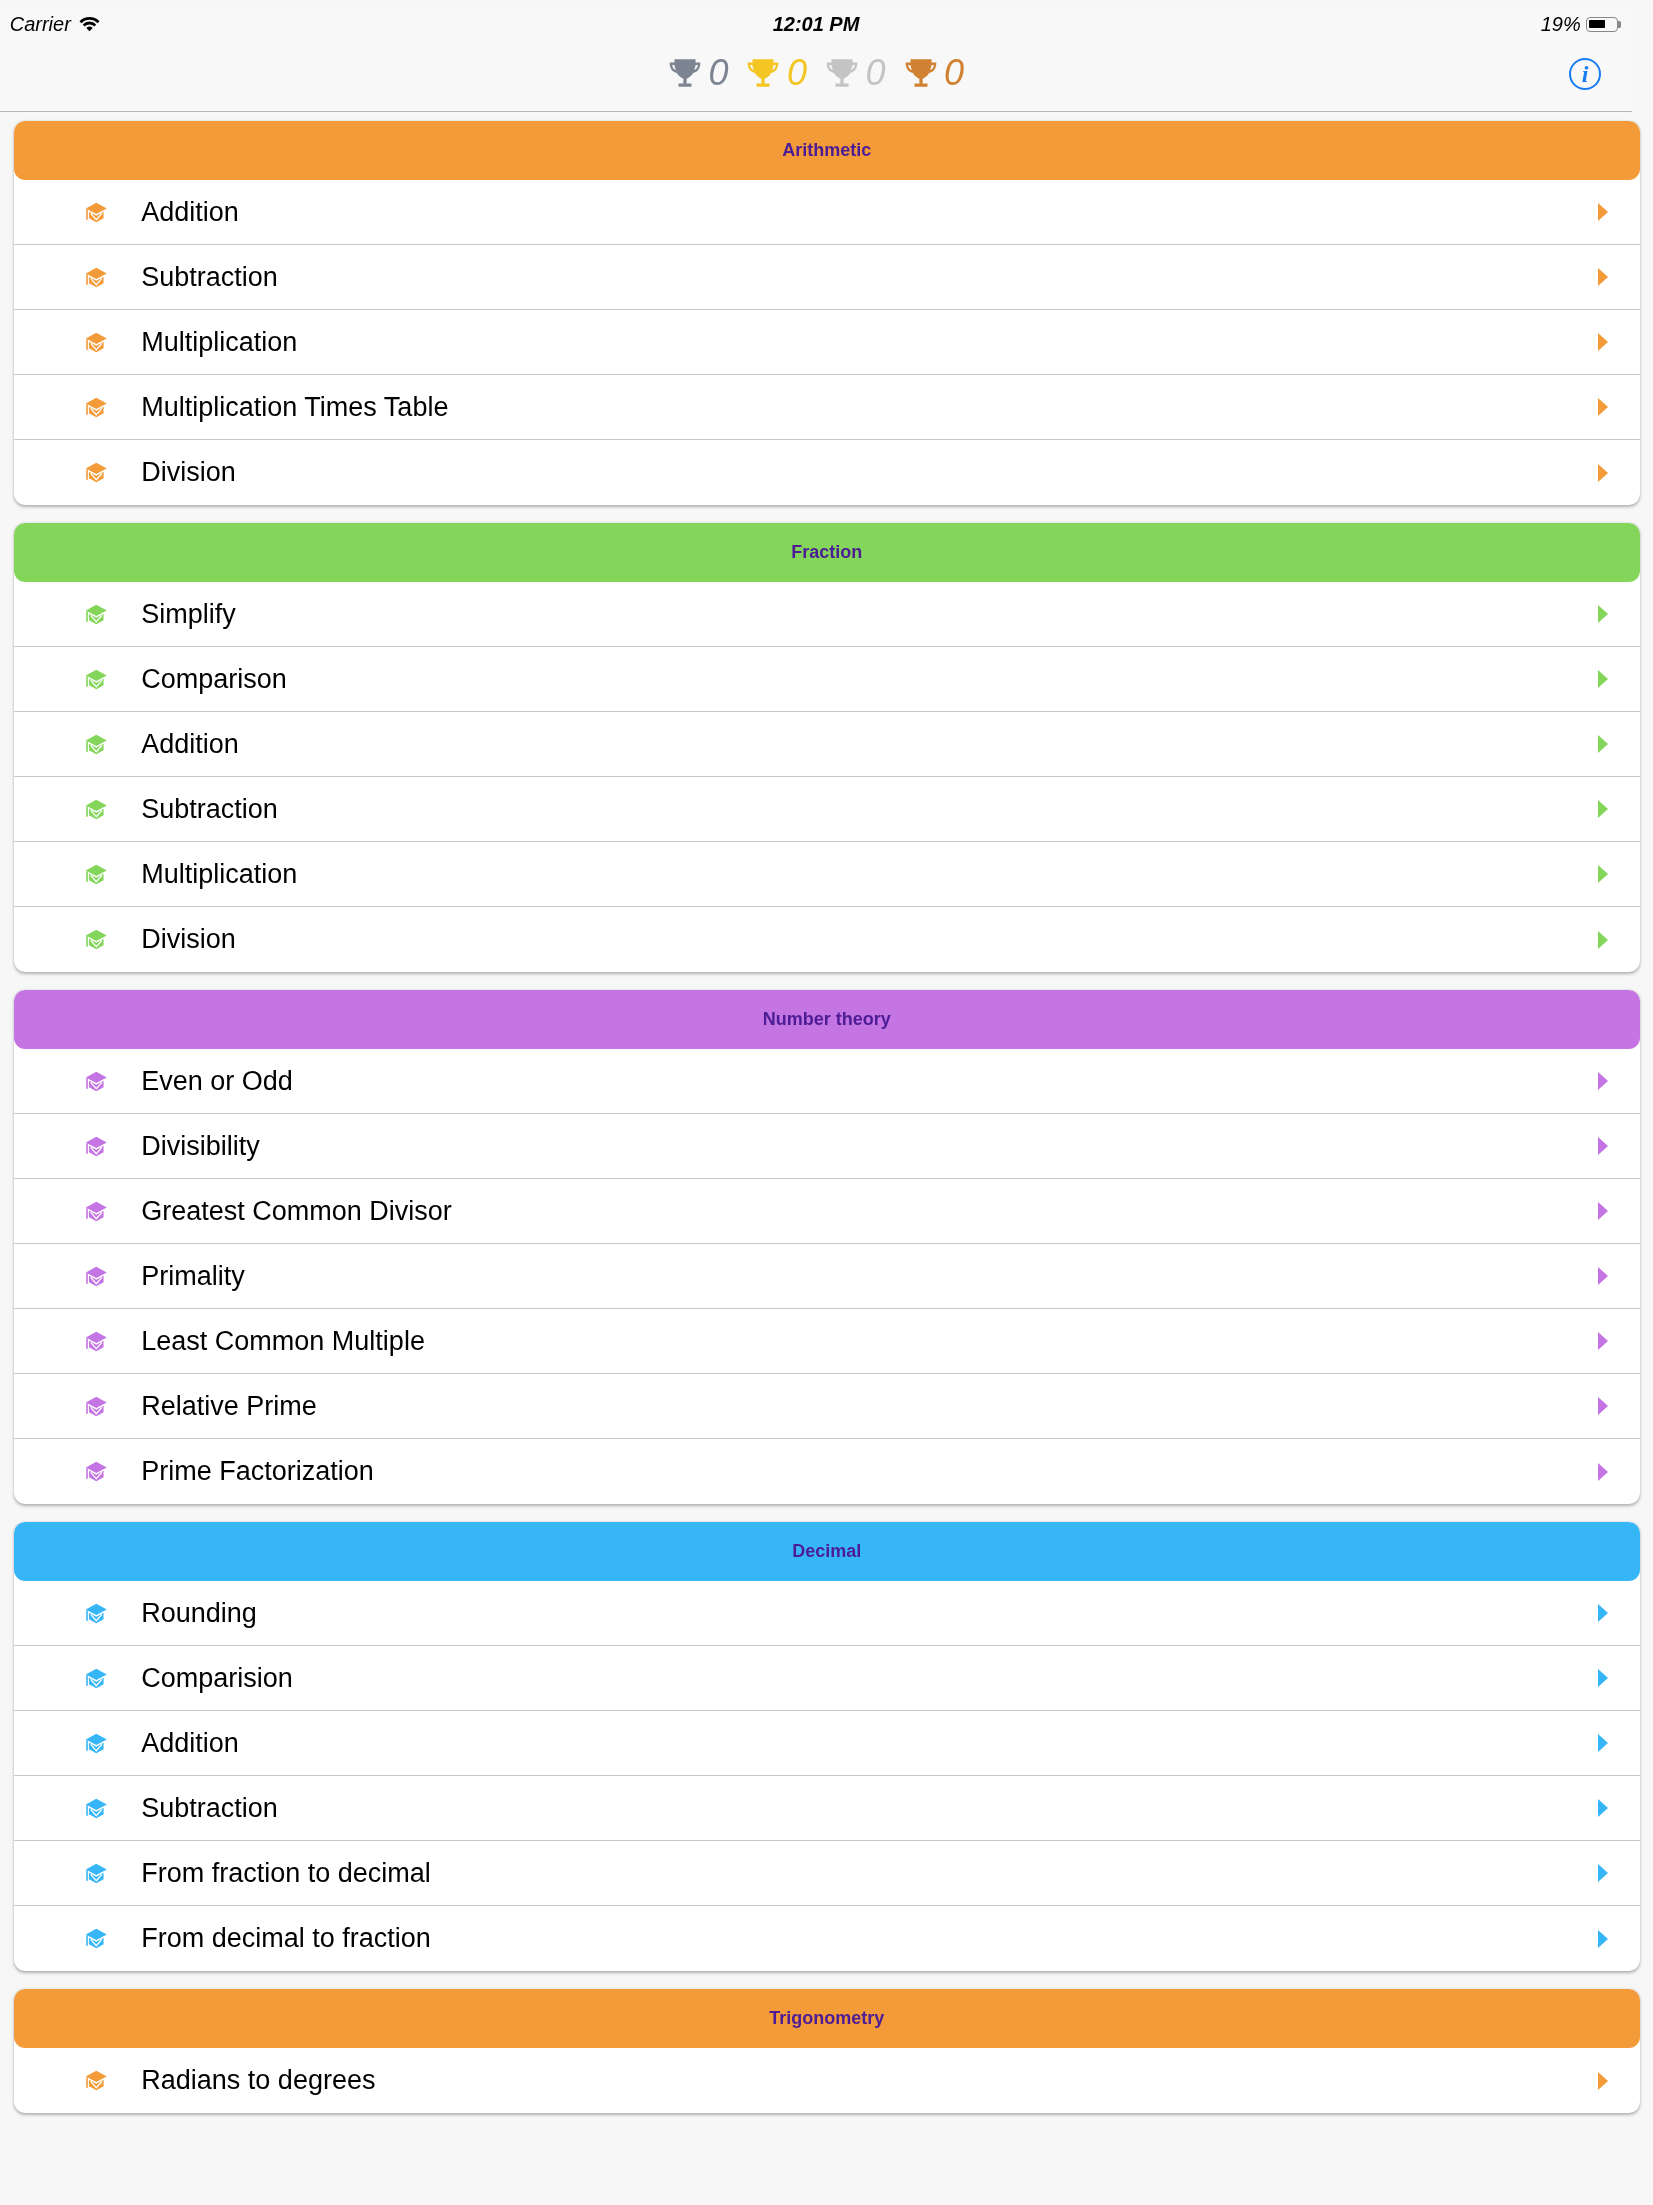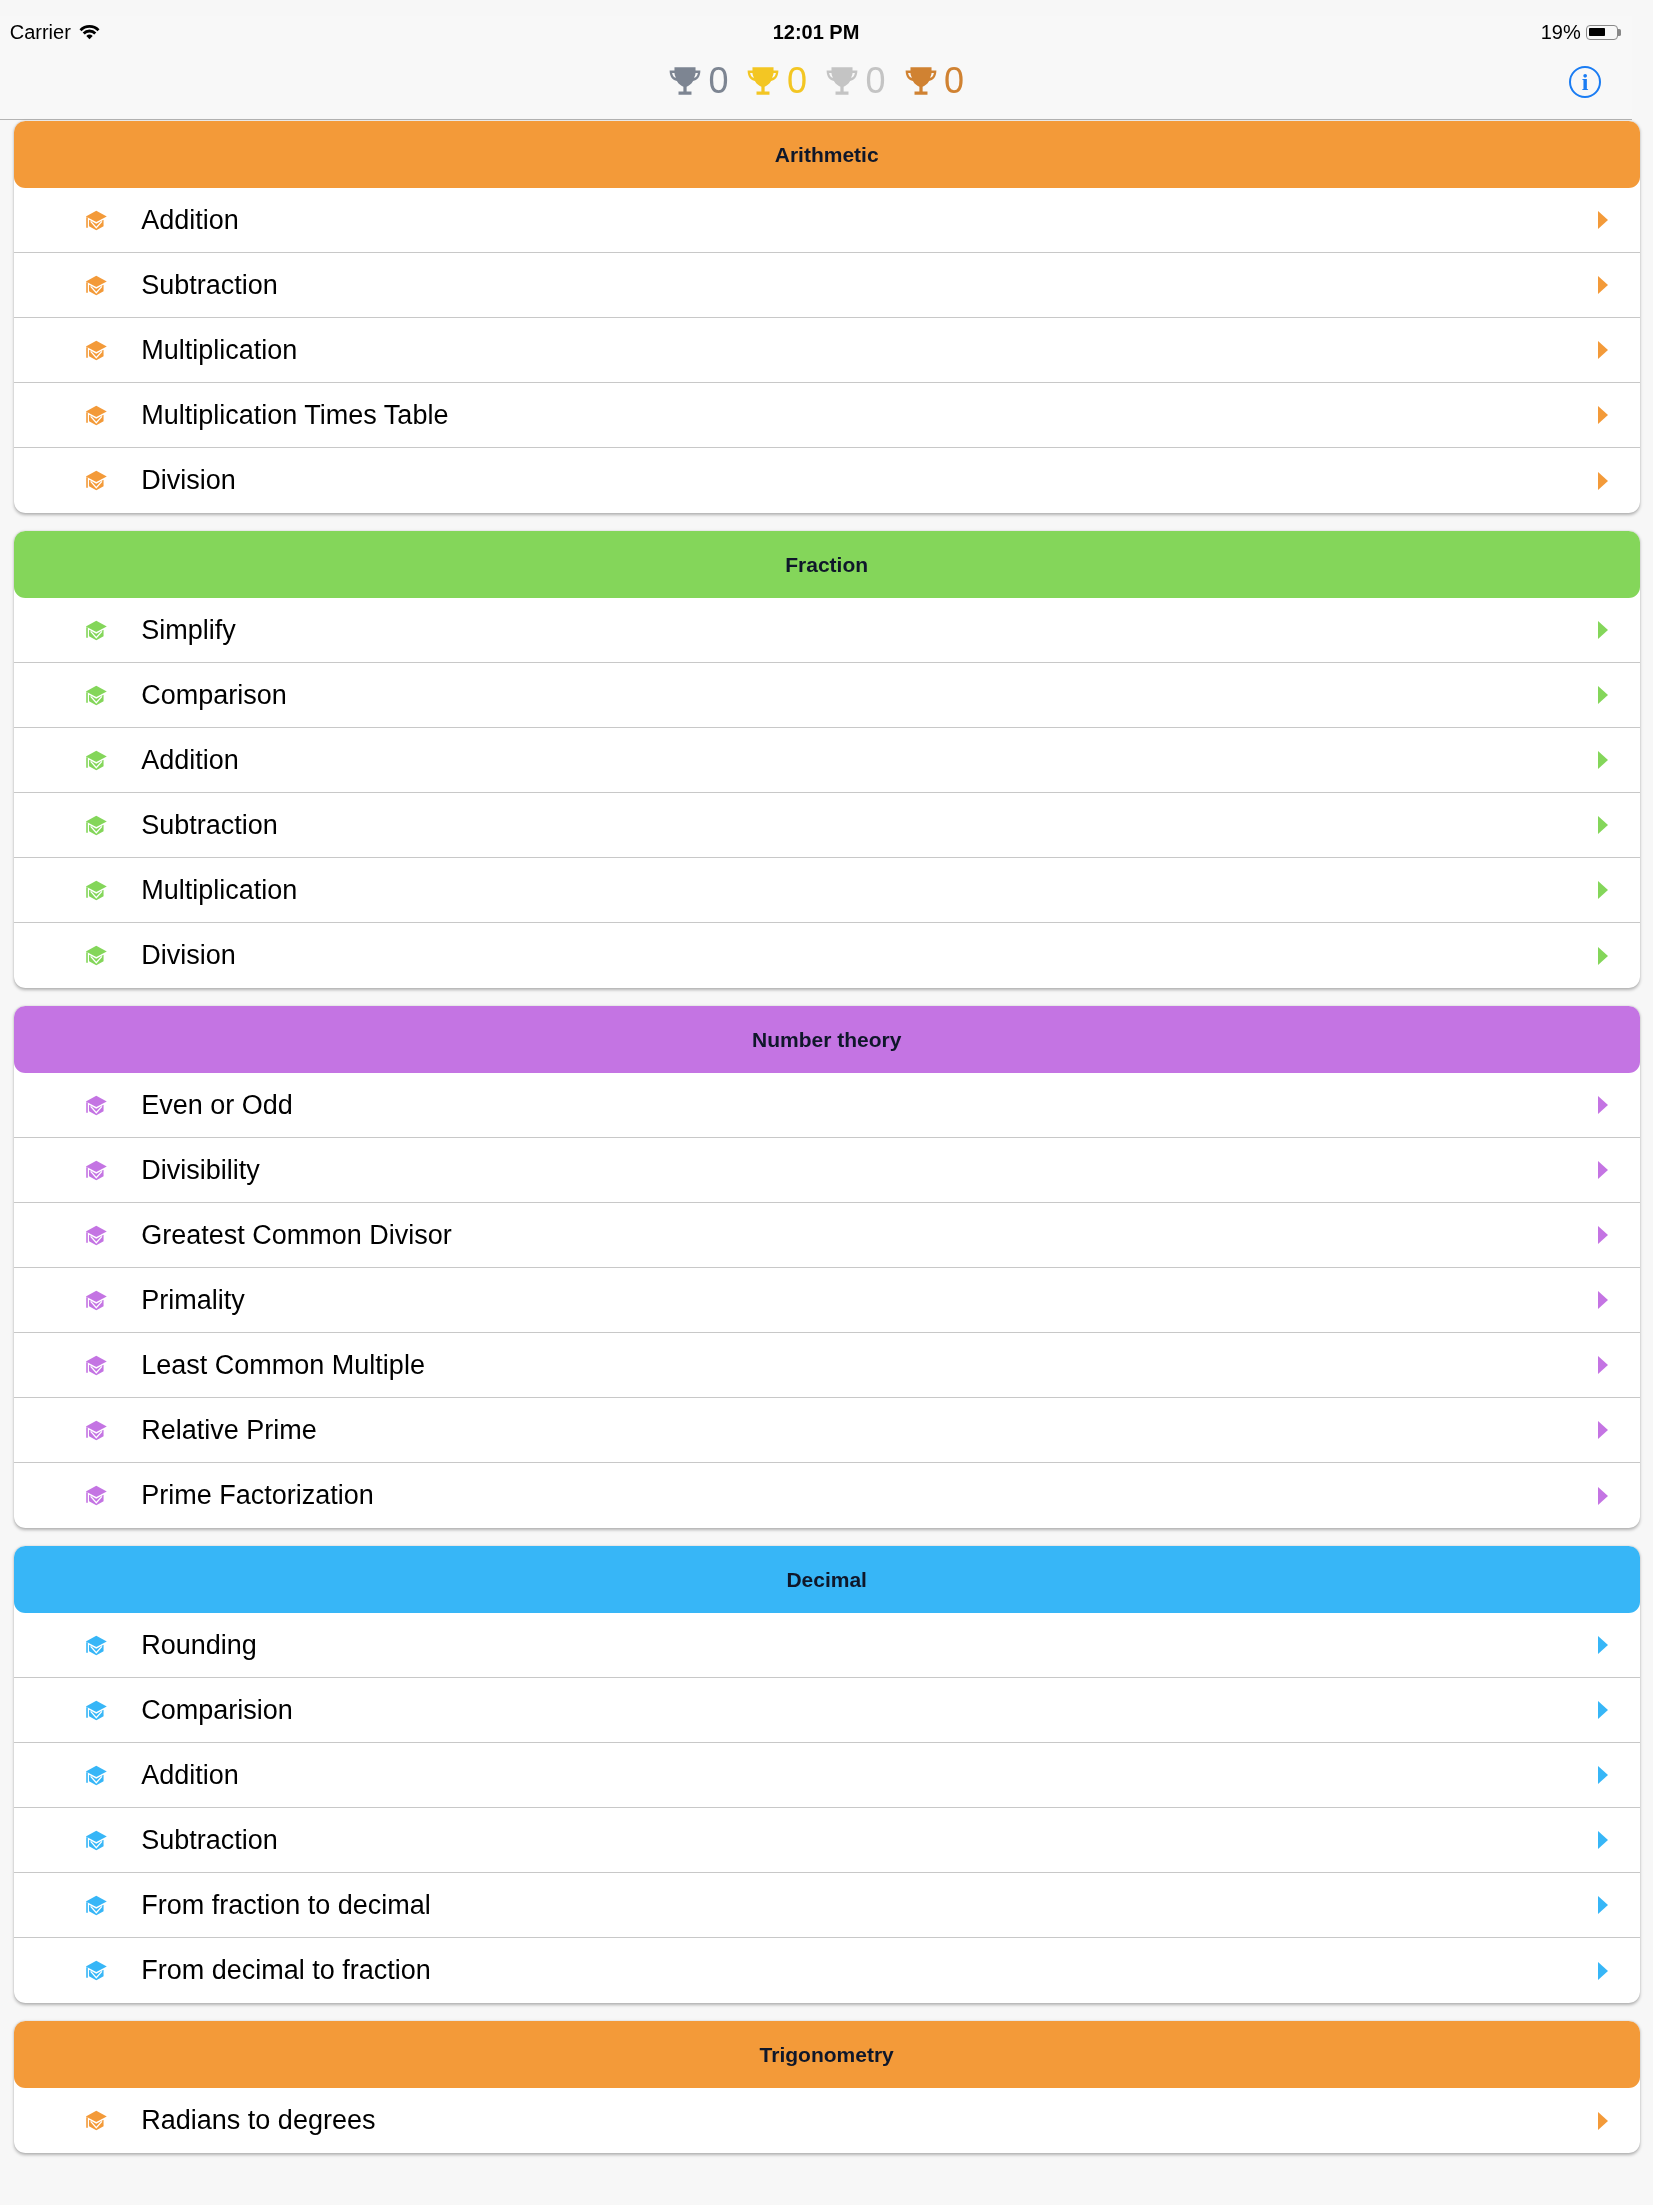--- a/index.html
+++ b/index.html
@@ -3,22 +3,22 @@
 <meta charset="utf-8">
 <style>
   html, body { margin: 0; padding: 0; }
   body {
     width: 1653px; height: 2205px; overflow: hidden;
     background: #f7f7f7;
     font-family: "Liberation Sans", sans-serif;
     position: relative;
   }
   .topbar {
-    position: absolute; left: 0; top: 16px; width: 1632px; height: 103px;
-    background: #f8f8f8; border-bottom: 1.6px solid #b4b4b4;
+    position: absolute; left: 0; top: 8px; width: 1632px; height: 103px;
+    background: #f8f8f8; border-bottom: 1.6px solid #b4b4b4; font-style: italic;
   }
   .status-carrier { position: absolute; left: 9.7px; top: 4.8px; font-size: 20px; color: #000; display: flex; align-items: center; gap: 8px; }
   .status-time { position: absolute; left: 0; right: 0; top: 4.8px; text-align: center; font-size: 20px; font-weight: bold; color: #000; }
   .status-battery { position: absolute; right: 11.3px; top: 4.8px; font-size: 20px; color: #000; display: flex; align-items: center; gap: 4.8px; }
   .battery-shell { width: 32px; height: 14.5px; border: 1.6px solid #888; border-radius: 4px; position: relative; box-sizing: border-box; }
   .battery-fill { position: absolute; left: 2.4px; top: 2.4px; bottom: 2.4px; width: 16px; background: #000; border-radius: 0.8px; }
   .battery-tip { width: 2.4px; height: 6.5px; background: #888; border-radius: 0 1.6px 1.6px 0; margin-left: -4px; }
   .trophies { position: absolute; left: 0; right: 0; top: 47px; display: flex; justify-content: center; gap: 18px; align-items: center; }
   .trophy { display: flex; align-items: center; gap: 6.5px; font-size: 36px; line-height: 36px; }
   .trophy svg { width: 34px; height: 34px; }
@@ -28,22 +28,22 @@
     color: #1a7cf3; font-family: "Liberation Serif", serif; font-weight: bold; font-size: 24px;
     display: flex; align-items: center; justify-content: center; line-height: 1;
   }
   .content { position: absolute; left: 13.7px; top: 121px; width: 1626px; }
   .card {
     background: #fff; border-radius: 11.3px; margin-bottom: 18px;
     box-shadow: 0 1.6px 3.2px rgba(0,0,0,0.28), 0 0 0.8px rgba(0,0,0,0.25);
     overflow: hidden;
   }
   .card-header {
-    height: 67px; display: flex; align-items: center; justify-content: center;
-    color: #0f172a; font-size: 21px; font-weight: bold; border-radius: 11.3px 11.3px 11.3px 11.3px;
+    height: 59px; display: flex; align-items: center; justify-content: center;
+    color: #4c1d95; font-size: 18px; font-weight: bold; border-radius: 11.3px 11.3px 11.3px 11.3px;
   }
   .row {
     height: 65px; display: flex; align-items: center; position: relative;
     border-bottom: 1.6px solid #c8c8c8; box-sizing: border-box; padding-left: 39px;
   }
   .row:last-child { border-bottom: none; }
   .row .cap { width: 22.6px; height: 21px; margin-left: 32px; margin-right: 34px; }
   .row .label { font-size: 27px; color: #000; flex: 1; }
   .row .chev { width: 0; height: 0; border-top: 9px solid transparent; border-bottom: 9px solid transparent; border-left: 10.5px solid; margin-right: 32px; }
 </style>

